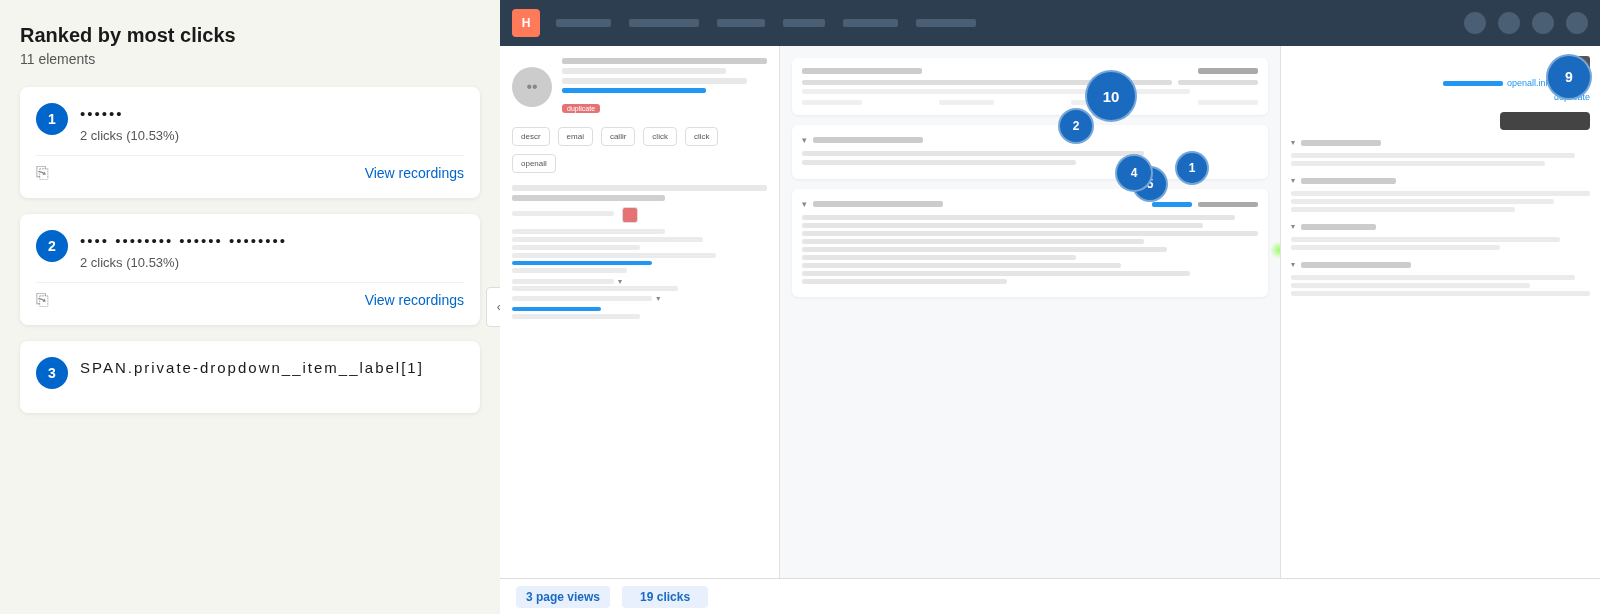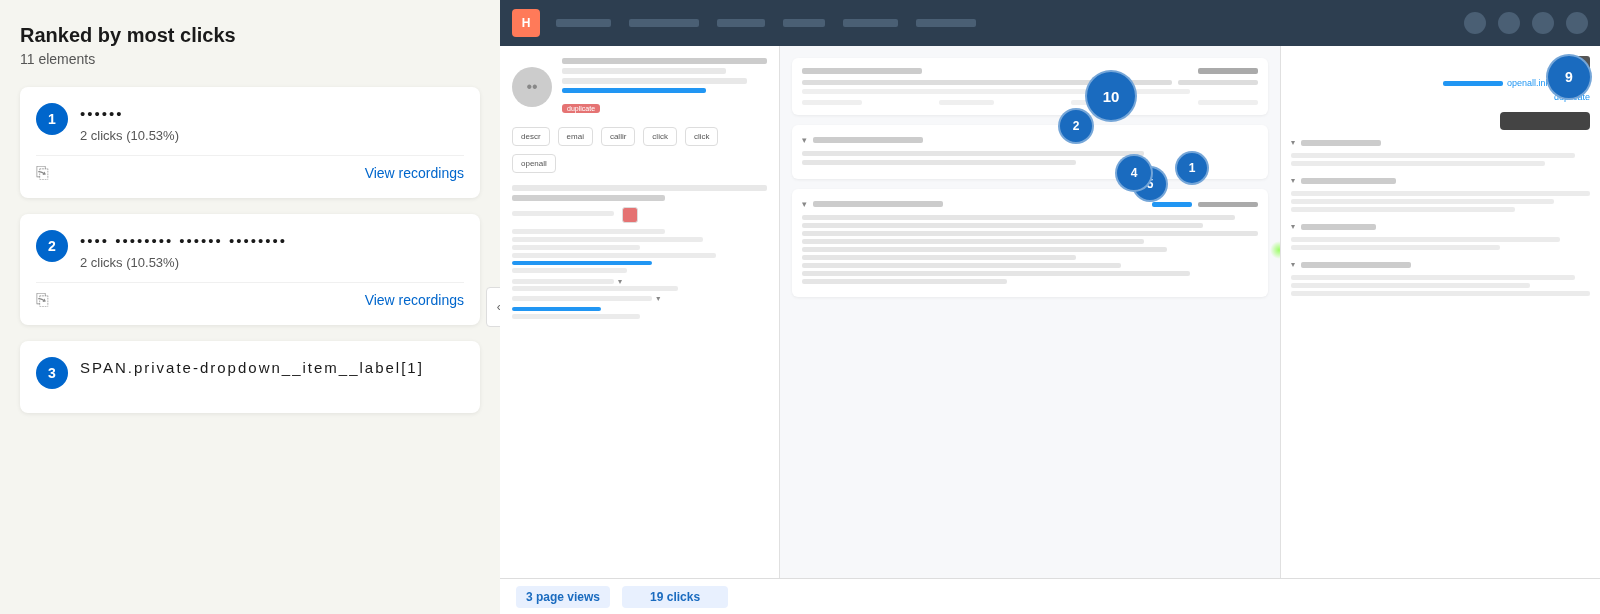--- a/index.html
+++ b/index.html
@@ -312,21 +312,21 @@
       color: #1a6bbf;
       padding: 4px 10px;
       border-radius: 4px;
       font-size: 12px;
       font-weight: 600;
     }
 
     .clicks-badge {
       background: #e8f0fe;
       color: #1a6bbf;
-      padding: 4px 28px;
+      padding: 4px 18px;
       border-radius: 4px;
       font-size: 12px;
       font-weight: 600;
     }
 
     .heatmap-legend {
       flex: 1;
       display: flex;
       align-items: center;
       justify-content: flex-end;

